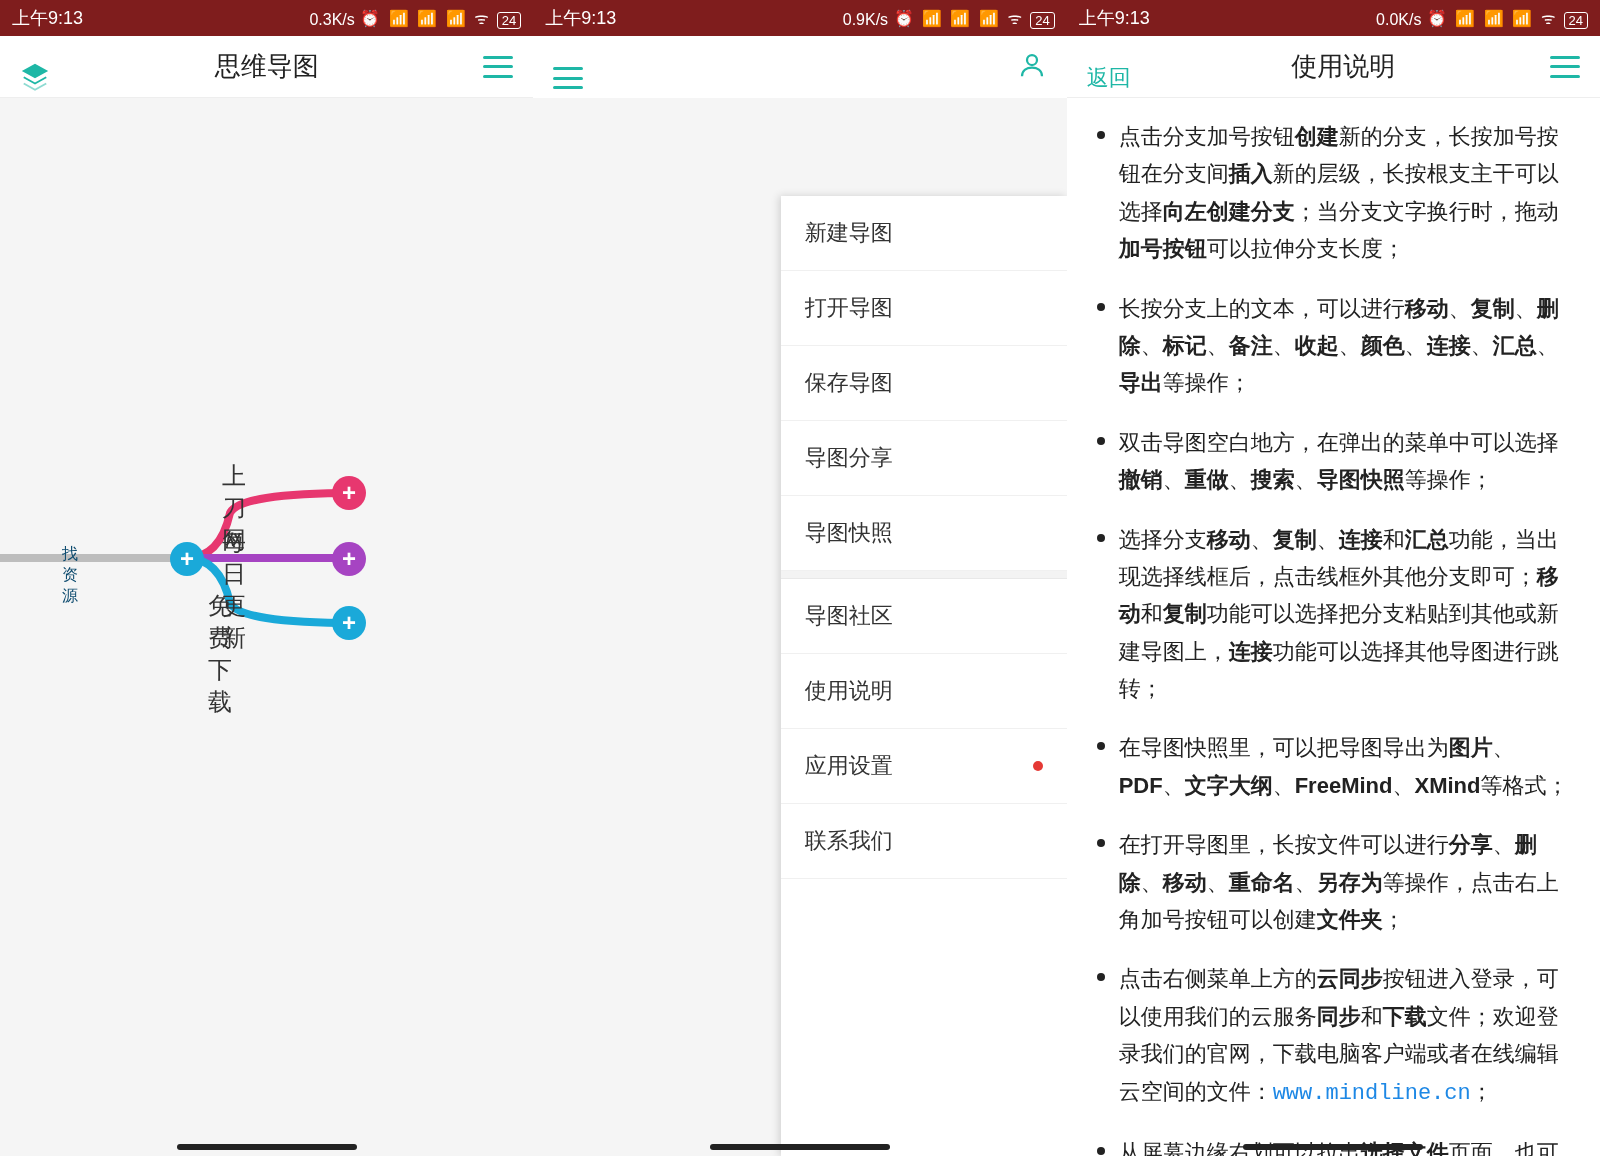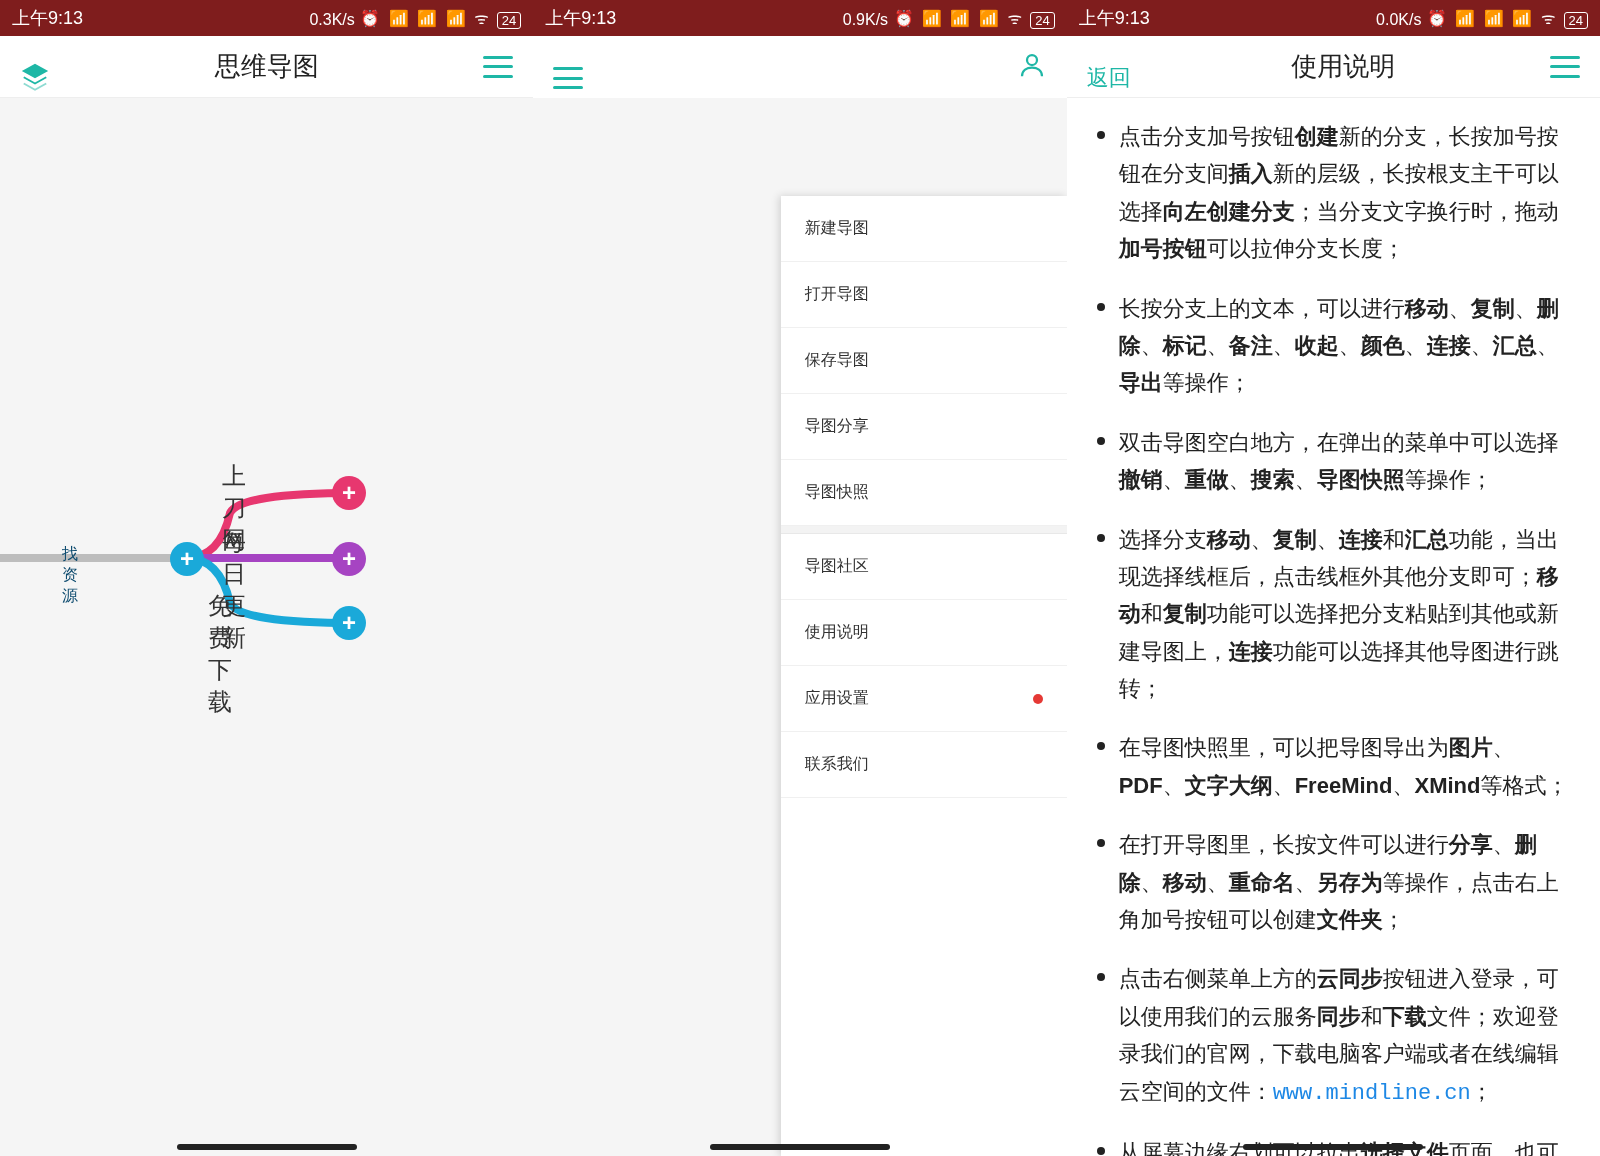--- a/index.html
+++ b/index.html
@@ -113,21 +113,21 @@
       position: absolute;
       right: 0;
       top: 98px;
       width: 286px;
       background: #fff;
       box-shadow: -2px 0 8px rgba(0,0,0,0.15);
       height: calc(100% - 98px);
     }
     .menu-item {
       padding: 22px 24px;
-      font-size: 16px;
+      font-size: 22px;
       color: #333;
       border-bottom: 1px solid #f0f0f0;
       display: flex;
       align-items: center;
       justify-content: space-between;
     }
     .menu-divider {
       height: 8px;
       background: #f3f3f3;
       border-bottom: 1px solid #e8e8e8;

